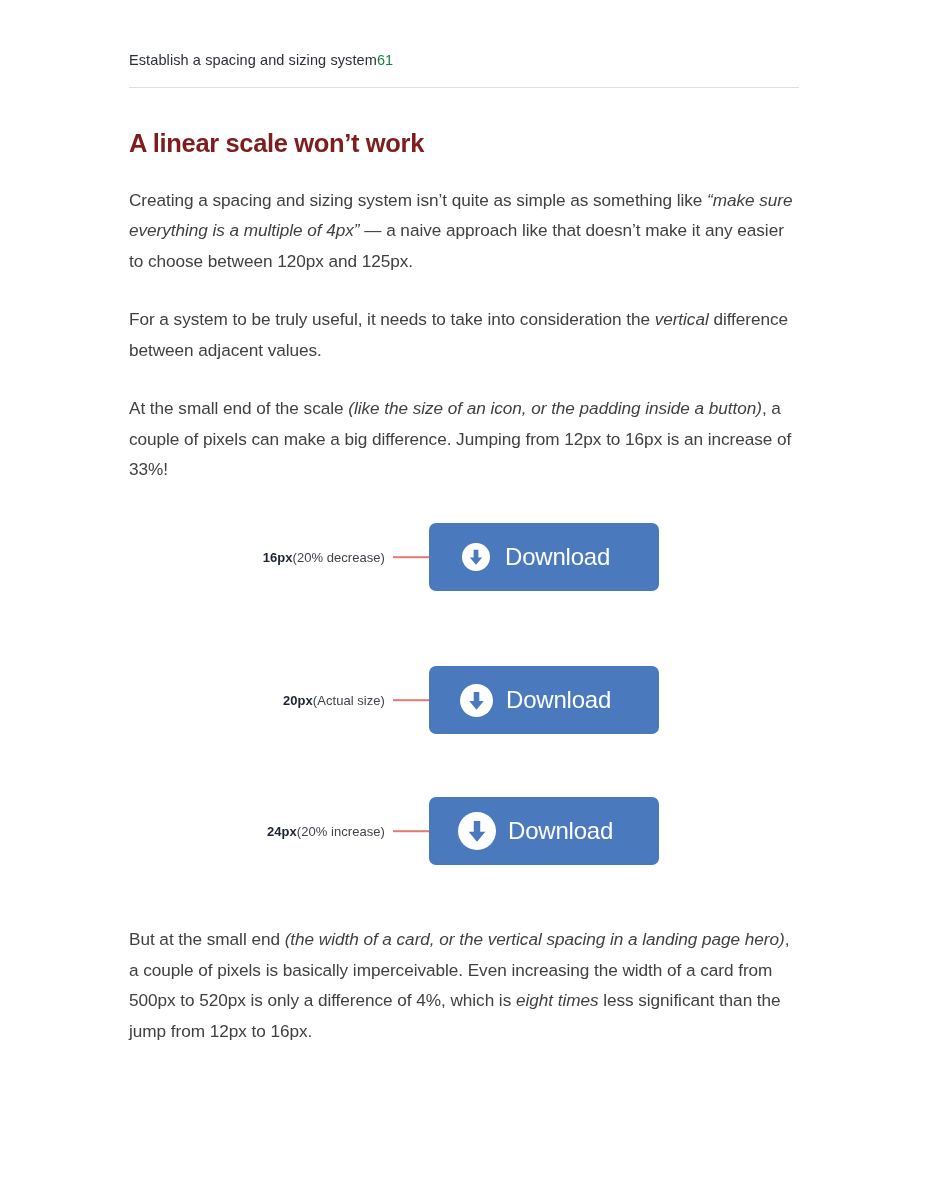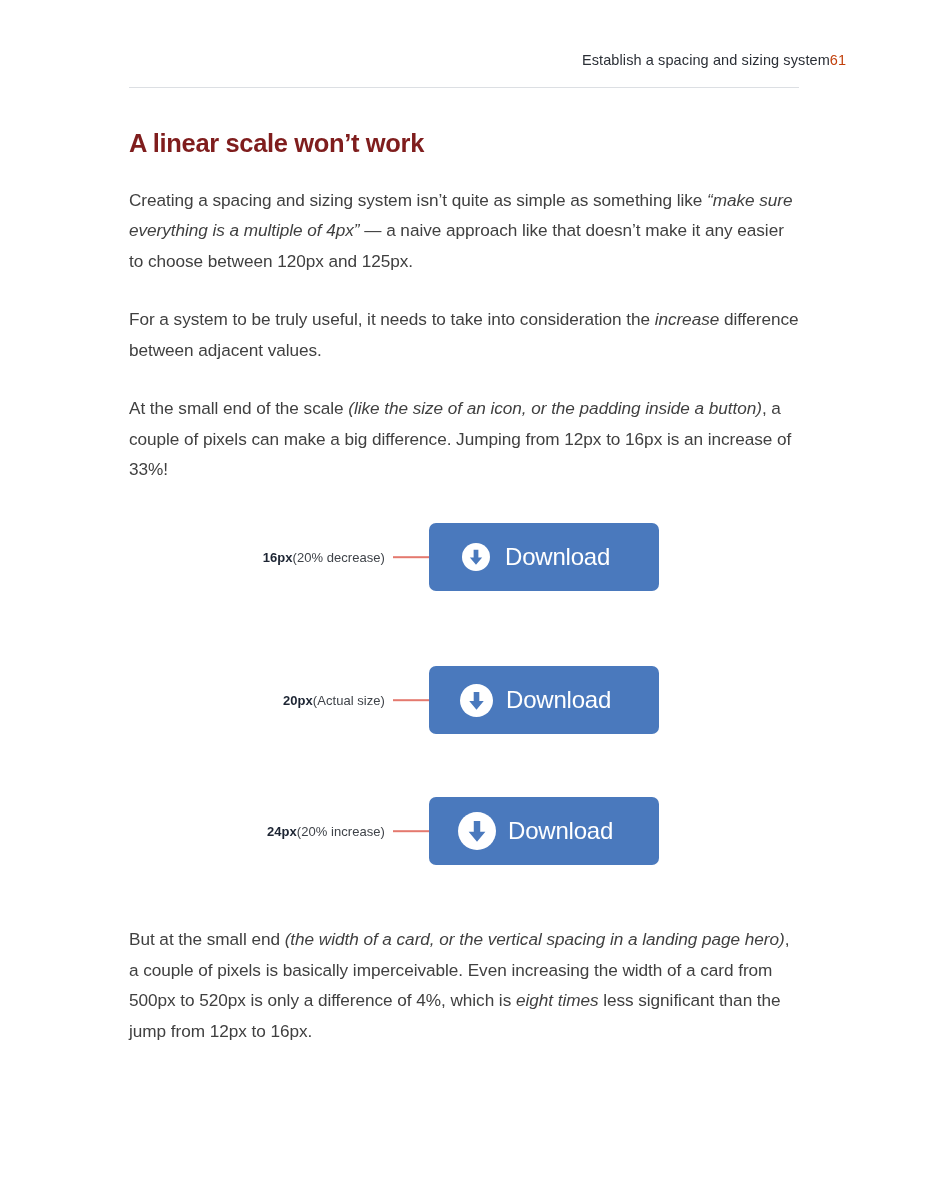--- a/index.html
+++ b/index.html
@@ -26,31 +26,30 @@
   }
 
   
   .running-head {
     position: absolute;
     left: 129px;
     top: 52px;
     width: 670px;
     display: flex;
     align-items: baseline;
-    justify-content: flex-end;
-    margin-left: 47px;
+    justify-content: flex-start;
   }
   .running-head .rh-title {
     font-size: 14.5px;
     letter-spacing: 0.1px;
     color: #2b2f36;
   }
   .running-head .rh-page {
     font-size: 14.5px;
-    color: #c2410c;
+    color: #15803d;
   }
   .rule {
     position: absolute;
     left: 129px;
     top: 87px;
     width: 670px;
     height: 1px;
     background: #dcdfe3;
   }
 
@@ -188,21 +187,21 @@
     <span class="rh-page">61</span>
   </div>
   <div class="rule"></div>
 
   <div class="content">
 
     <h1 class="section-title">A linear scale won’t work</h1>
 
     <p class="para"><span>Creating a spacing and sizing system isn’t quite as simple as something like </span><em>“make sure everything is a multiple of 4px”</em><span> — a naive approach like that doesn’t make it any easier to choose between 120px and 125px.</span></p>
 
-    <p class="para"><span>For a system to be truly useful, it needs to take into consideration the </span><em>increase</em><span> difference between adjacent values.</span></p>
+    <p class="para"><span>For a system to be truly useful, it needs to take into consideration the </span><em>vertical</em><span> difference between adjacent values.</span></p>
 
     <p class="para"><span>At the small end of the scale </span><em>(like the size of an icon, or the padding inside a button)</em><span>, a couple of pixels can make a big difference. Jumping from 12px to 16px is an increase of 33%!</span></p>
 
   </div>
 
   <div class="figure">
 
     <div class="fig-row r1">
       <div class="annot"><span class="val">16px</span><span class="note">(20% decrease)</span></div>
       <div class="leader"></div>

